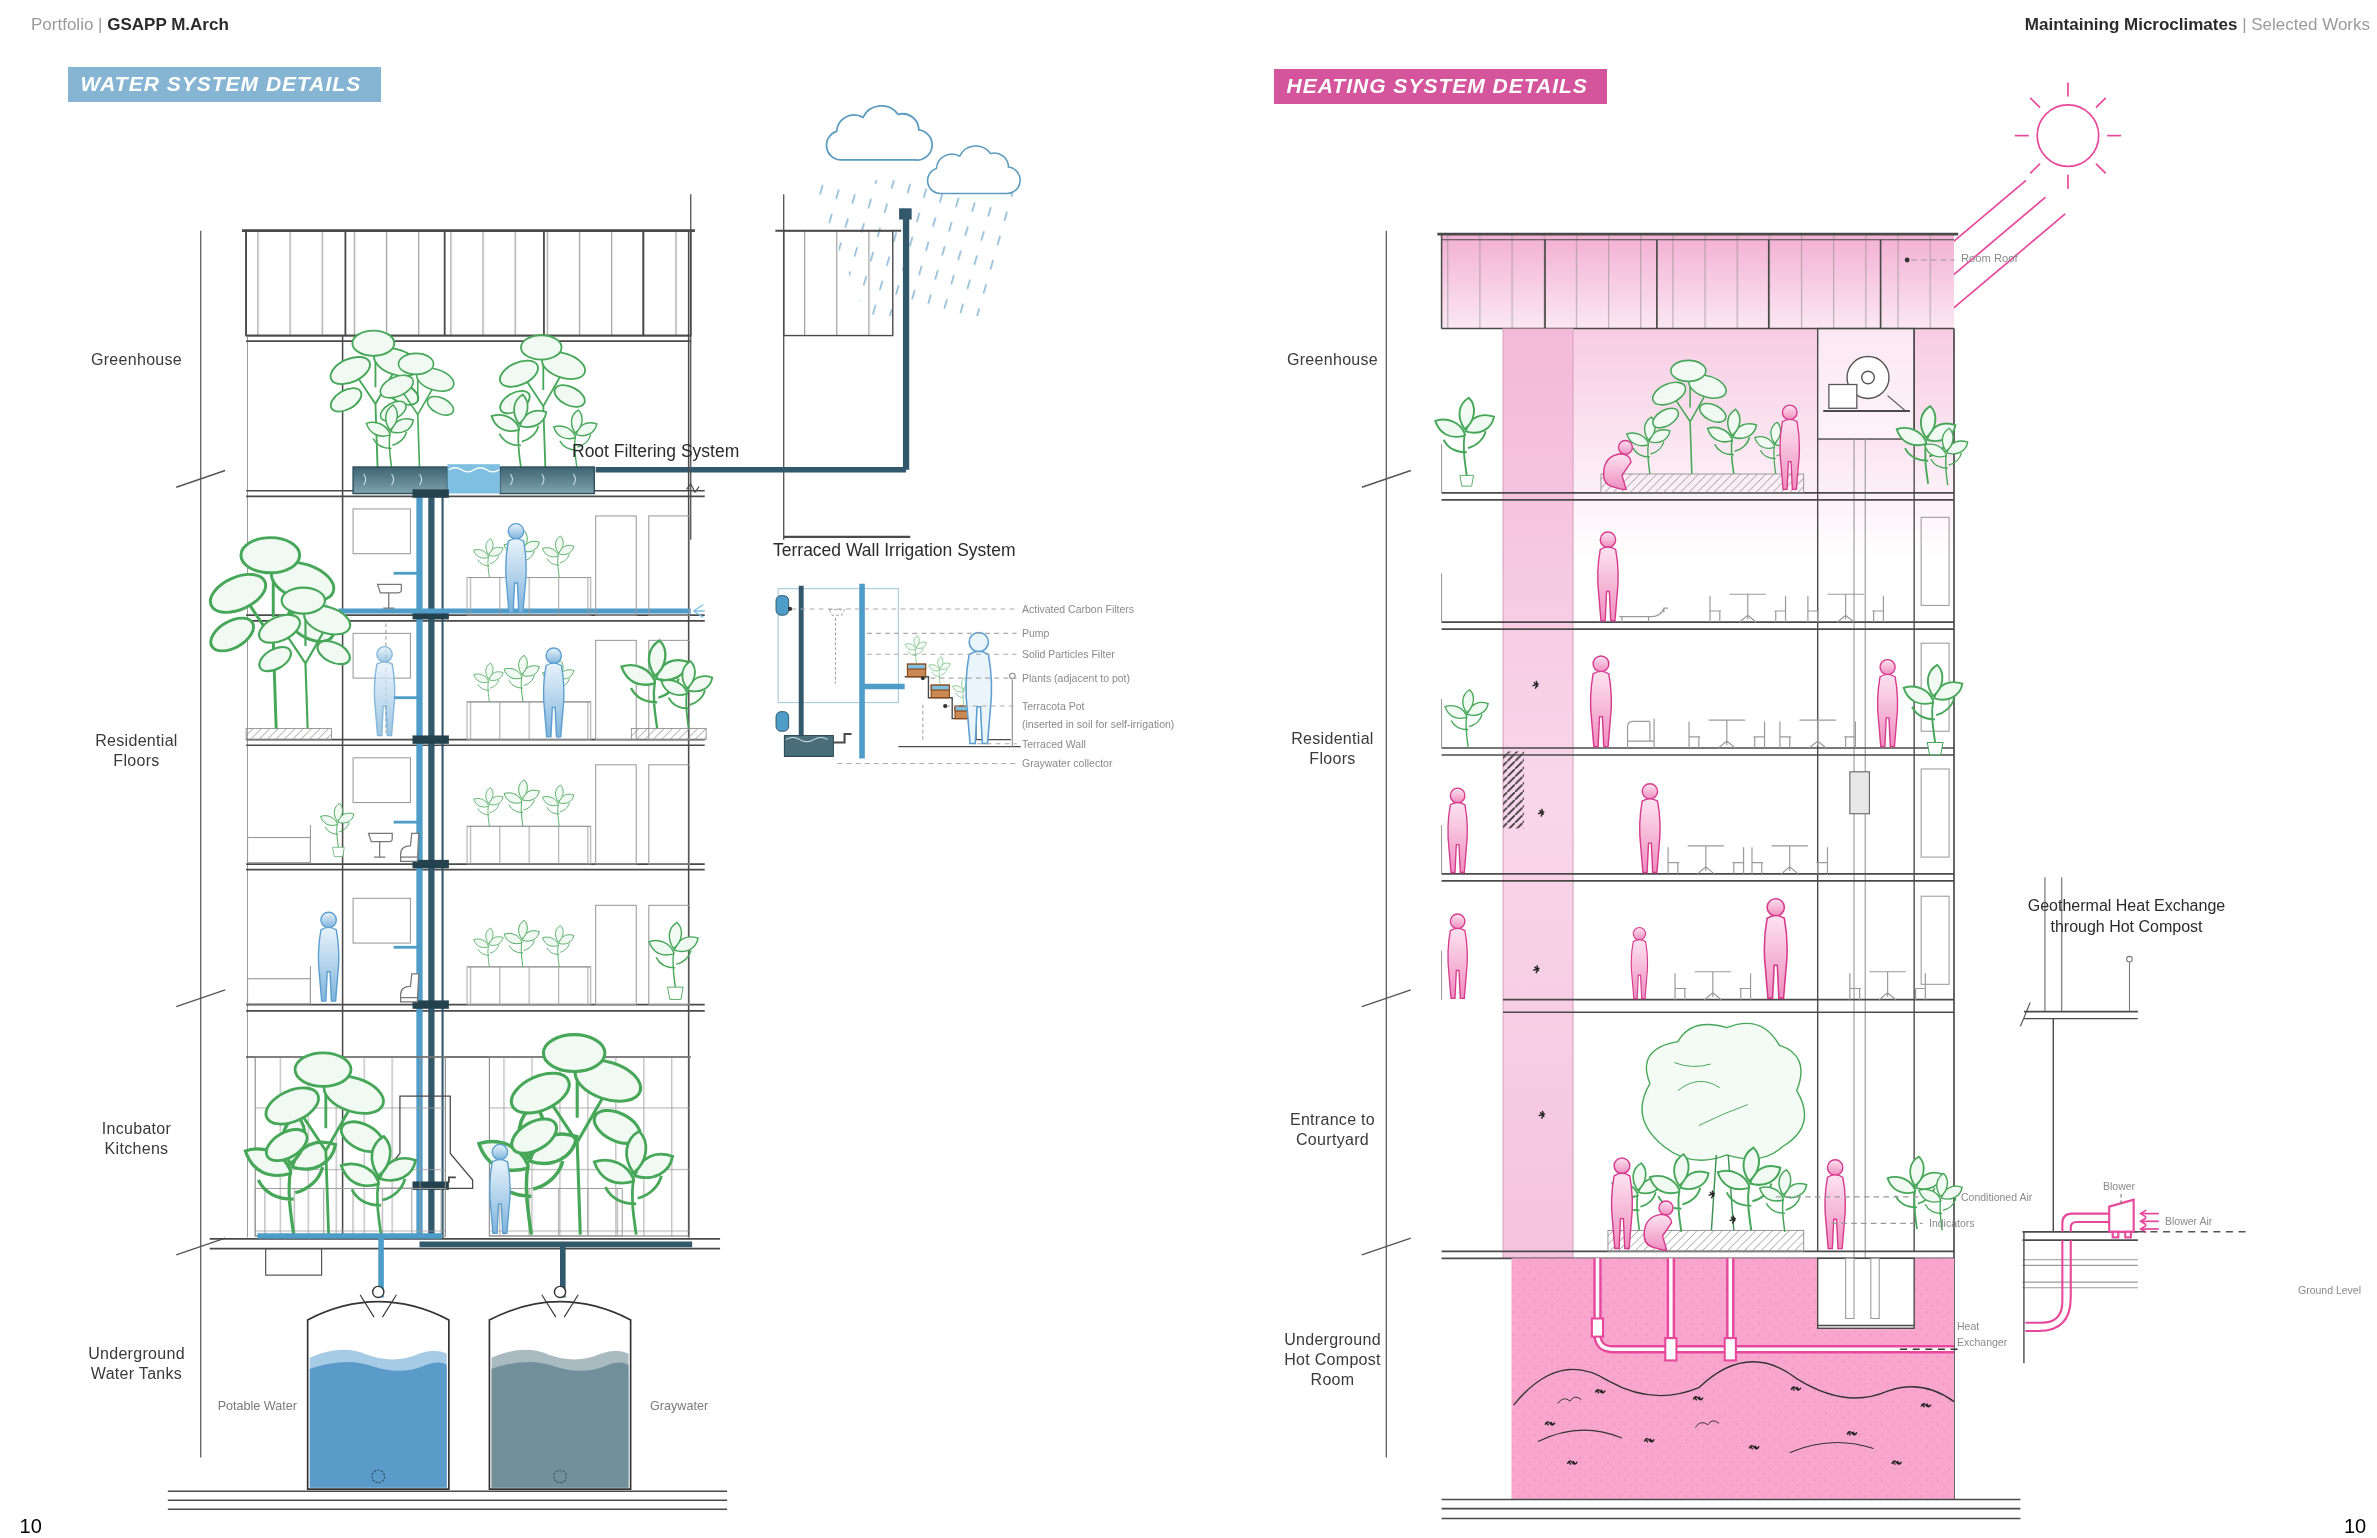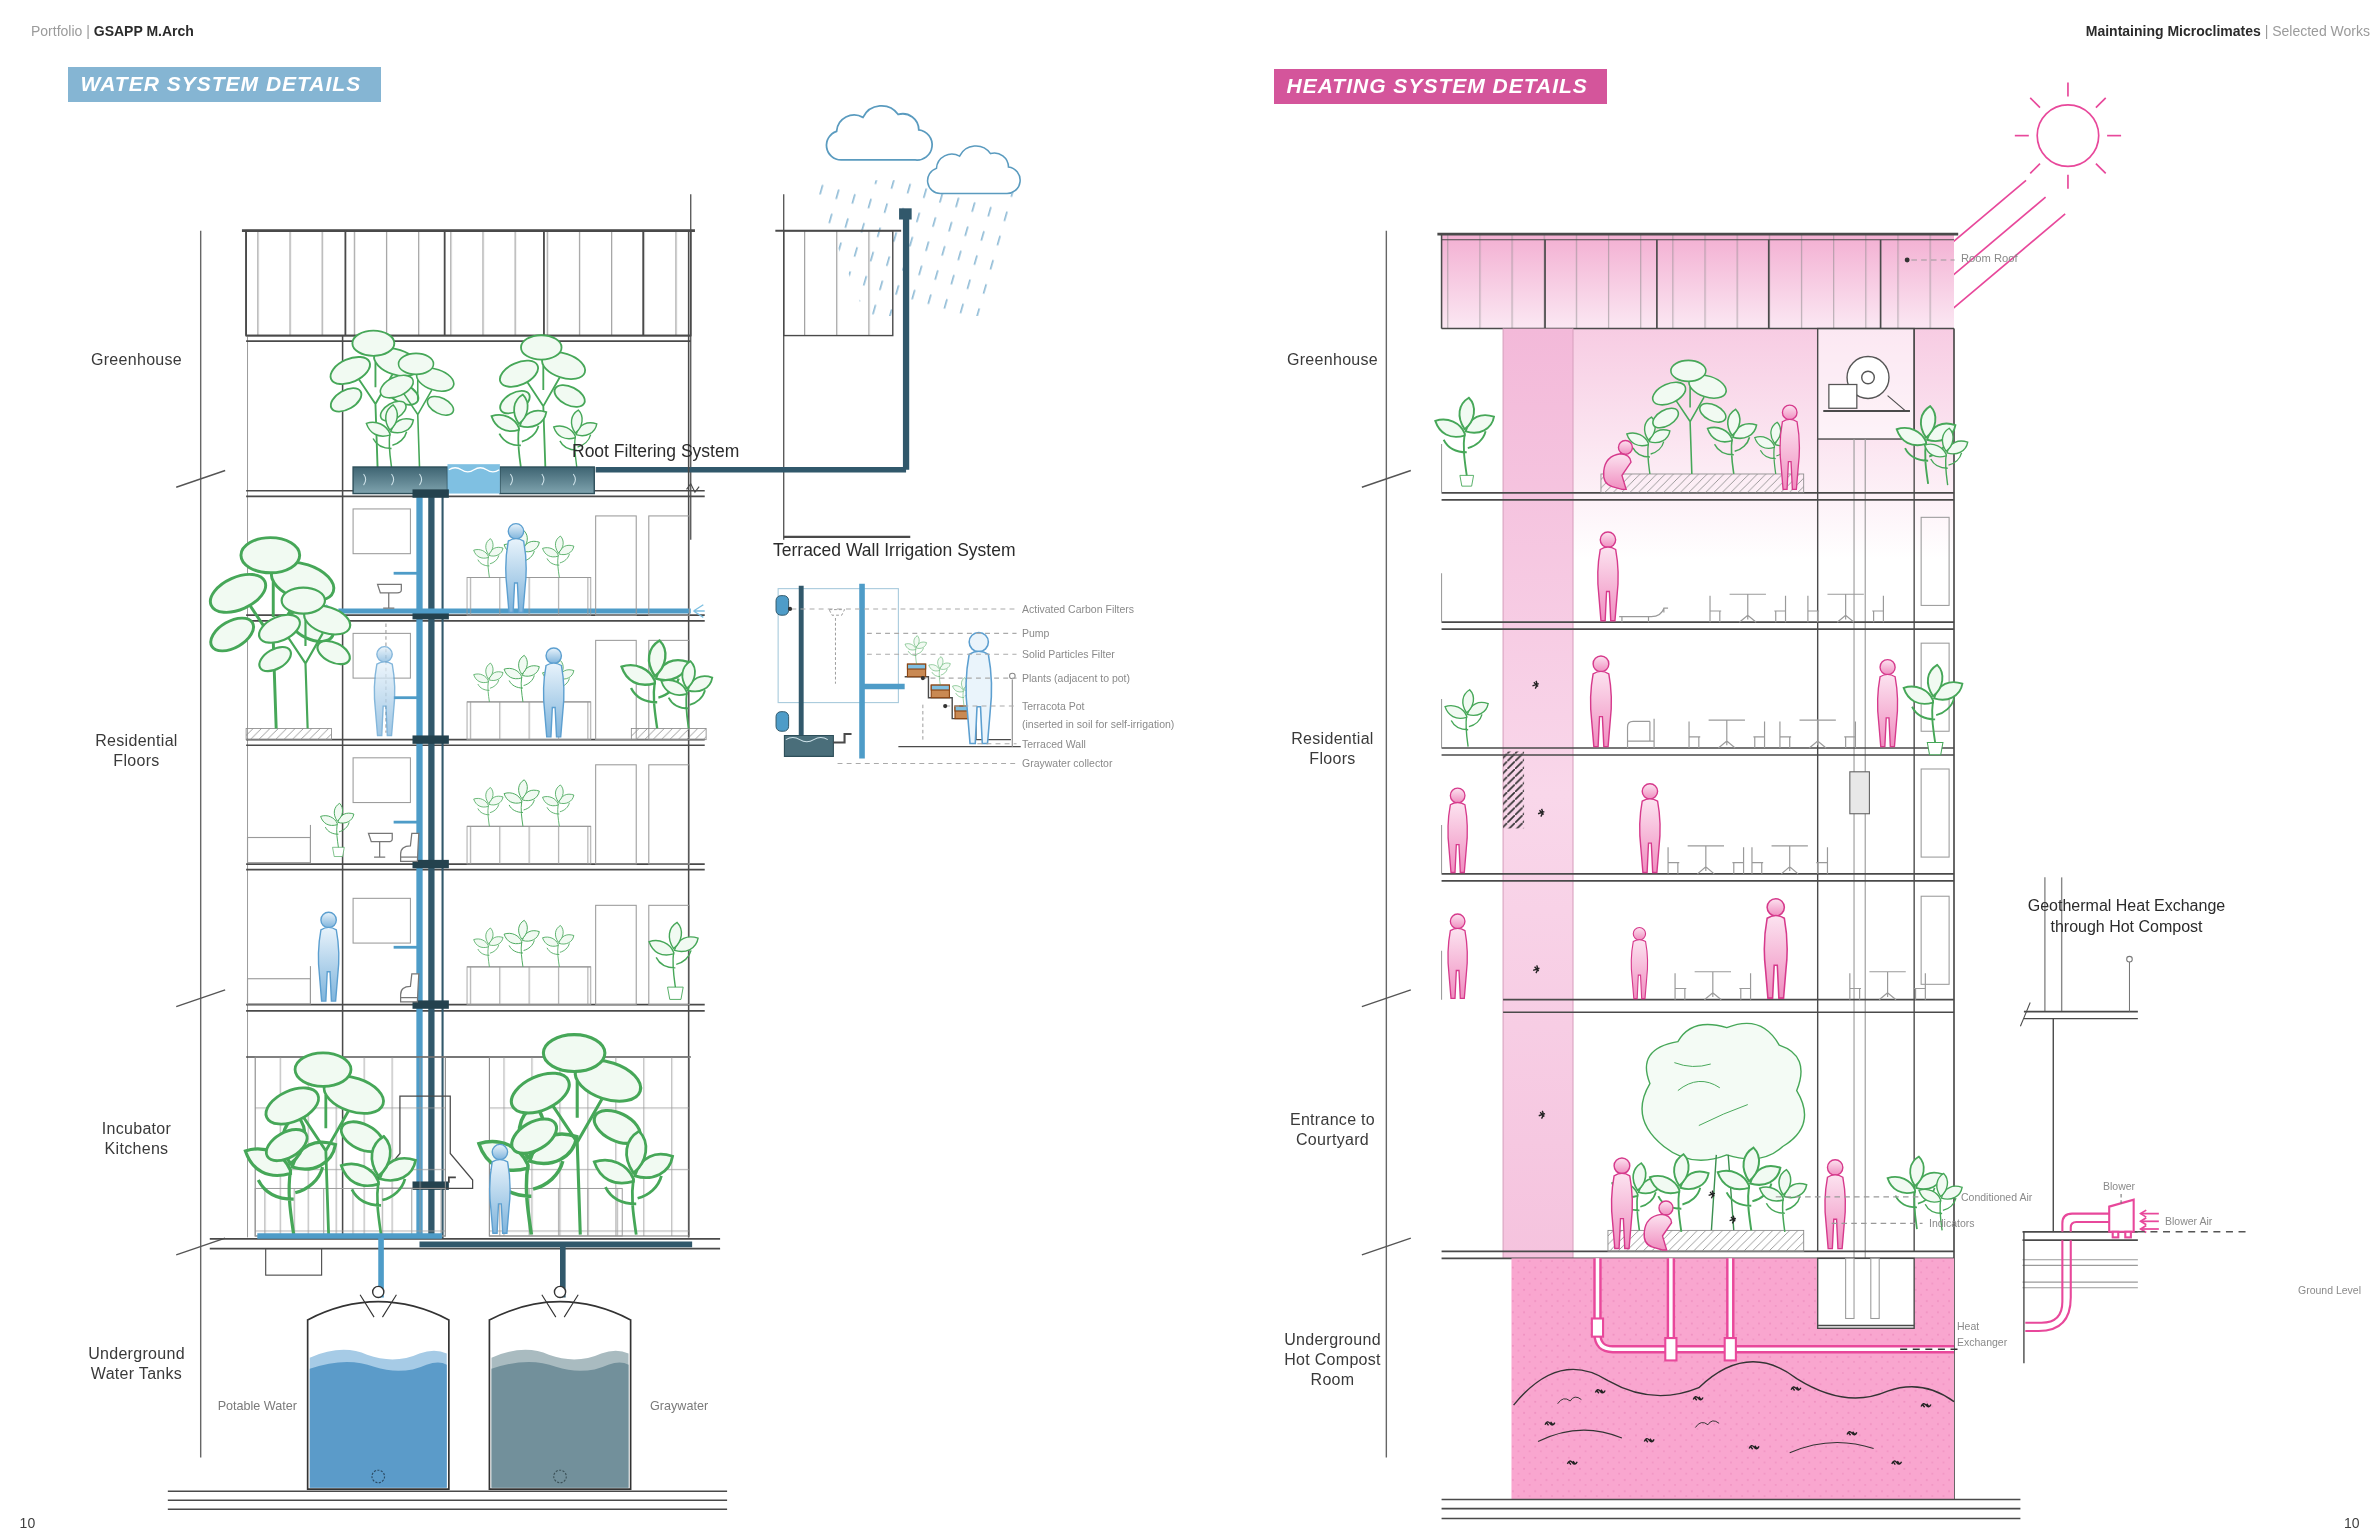--- a/index.html
+++ b/index.html
@@ -1,30 +1,30 @@
 <!DOCTYPE html>
 <html style="--water-accent: #85B5D3; --heat-accent: #D4559B; --pipe-blue: #4E9CC8; --pipe-dark: #31586B; --potable-blue: #5B9BC9; --gray-water: #72909B; --compost-pink: #F9A6CF; --hot-pink: #E8489B; --plant-green: #46A758;font-size:11.2px"><head>
 <meta charset="utf-8">
 <style>
   html,body{margin:0;padding:0;background:#fff;}
   #page{position:relative;width:2377px;height:1538px;background:#fff;overflow:hidden;
         font-family:"Liberation Sans",sans-serif;}
   .abs{position:absolute;}
-  .hdr{font-size:14px;color:#9b9b9b;margin-top:8px;}
+  .hdr{font-size:17px;color:#9b9b9b;}
   .hdr b{color:#2b2b2b;font-weight:bold;}
   .banner{position:absolute;color:#fff;font-weight:bold;font-style:italic;font-size:21px;
           letter-spacing:1px;padding:4.9px 19.6px 6.3px 12.6px;}
   .banner-water{background:var(--water-accent,#85B5D3);}
   .banner-heat{background:var(--heat-accent,#D4559B);}
   .lbl{position:absolute;width:189px;text-align:center;font-size:16px;line-height:1.26;
        color:#3a3a3a;letter-spacing:0.3px;white-space:pre-line;}
   .ann{position:absolute;font-size:10.5px;color:#8a8a8a;white-space:pre-line;}
   .ann-dark{position:absolute;font-size:17.5px;color:#2b2b2b;white-space:pre-line;}
   .tanklbl{position:absolute;font-size:12.6px;color:#7a7a7a;}
-  .pageno{position:absolute;font-size:14px;color:#404040;}
+  .pageno{position:absolute;font-size:20px;color:#000000;}
   svg{position:absolute;left:0;top:0;}
   .ln{stroke:#4a4a4a;fill:none;}
   .lt{stroke:#9a9a9a;fill:none;}
   .grn{stroke:var(--plant-green,#46A758);}
   .pipeB{stroke:var(--pipe-blue,#4E9CC8);fill:none;}
   .pipeD{stroke:var(--pipe-dark,#31586B);fill:none;}
   .pk{stroke:var(--hot-pink,#E8489B);fill:none;}
 </style>
 </head>
 <body>

